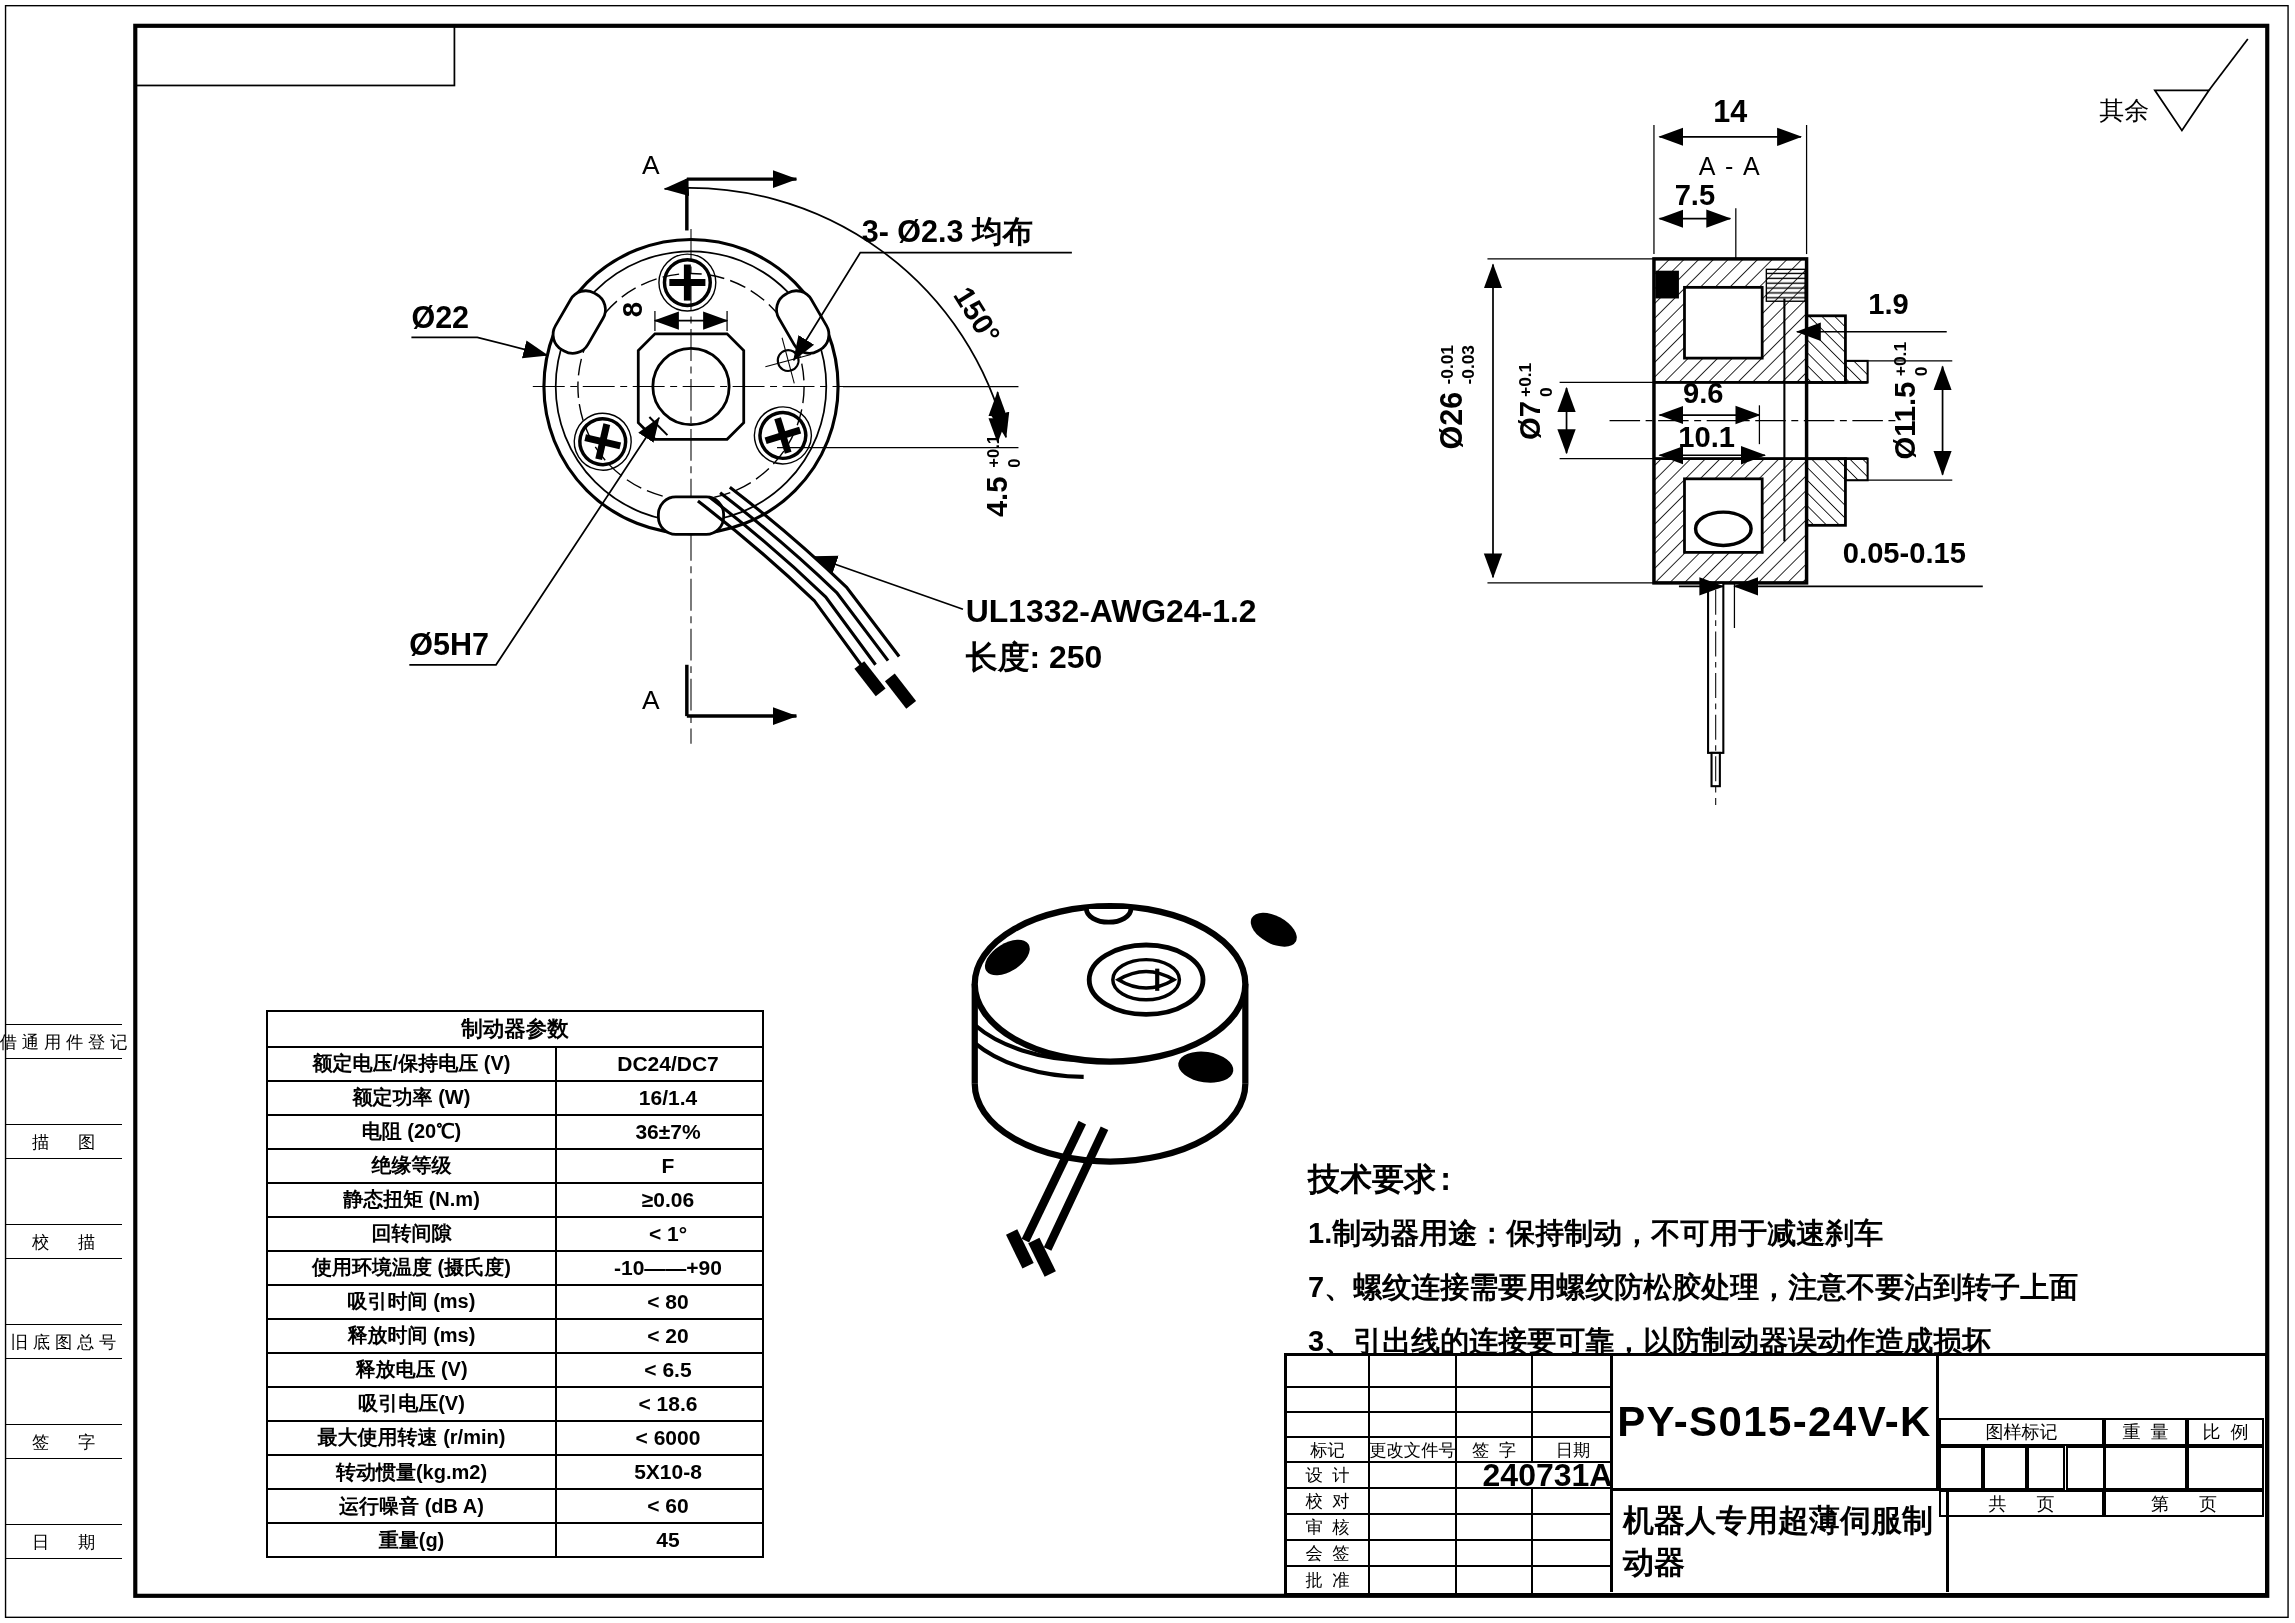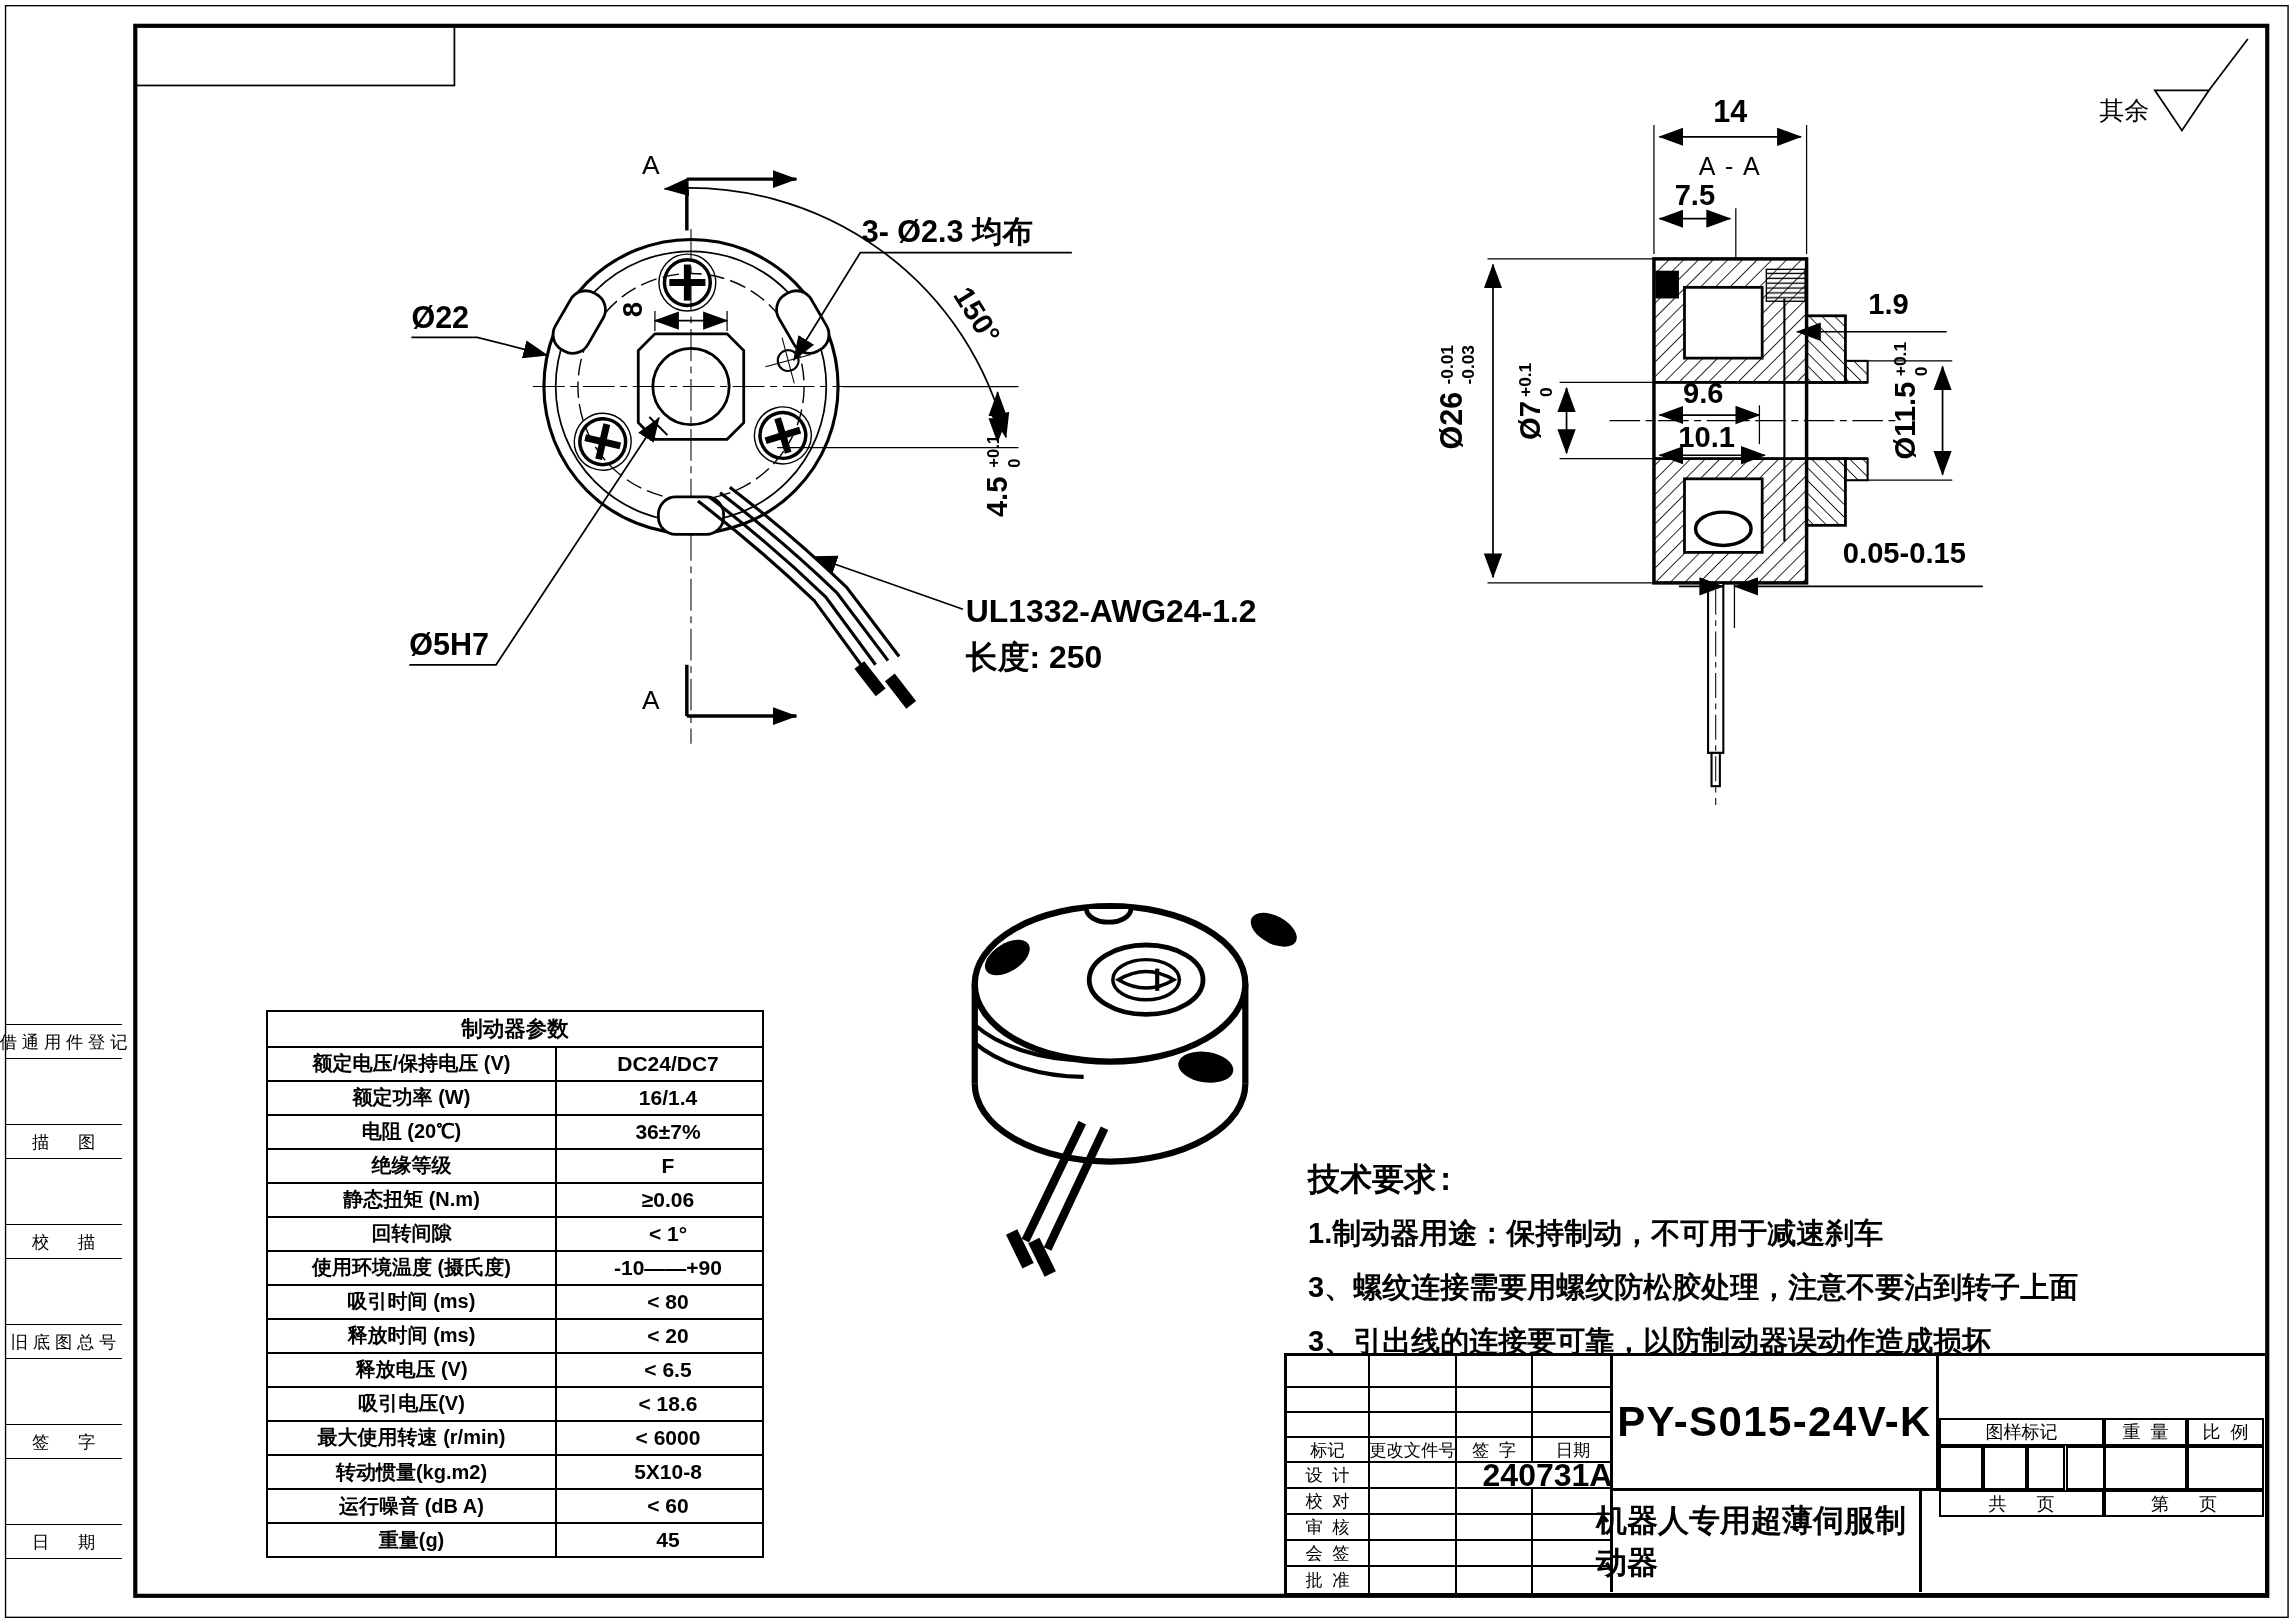--- a/index.html
+++ b/index.html
@@ -39,21 +39,21 @@
   .rc{border-right:2.8px solid #000;border-bottom:2.8px solid #000;display:flex;
       align-items:center;justify-content:center;font-size:17.3px;white-space:pre;}
   .rc.lastc{border-right:none;}
   .rc.lastr{border-bottom:none;}
   .rc.code{grid-column:3/5;font-size:32px;font-weight:700;padding-left:25px;}
   .cell{position:absolute;box-sizing:border-box;border:2.8px solid #000;display:flex;
         align-items:center;justify-content:center;font-size:18px;white-space:pre;}
   .partno{left:326px;top:0;width:326px;height:135px;border-right:3.5px solid #000;
           border-bottom:3.5px solid #000;display:flex;align-items:center;justify-content:center;
           font-size:42px;font-weight:700;letter-spacing:1.4px;}
-  .pname{left:309px;top:135px;width:326px;height:101px;border-right:3.5px solid #000;
+  .pname{left:336px;top:135px;width:326px;height:101px;border-right:3.5px solid #000;
          display:flex;align-items:center;justify-content:center;font-size:31px;font-weight:700;}
 </style>
 </head>
 <body>
 
 <div class="page">
 
 <svg width="2295" height="1623" viewBox="0 0 3308 2339">
   <defs>
     <marker id="ar" viewBox="0 0 12 12" refX="11.5" refY="6" markerWidth="36" markerHeight="36" markerUnits="userSpaceOnUse" orient="auto-start-reverse">
@@ -370,21 +370,21 @@
       </div>
     <div class="pt-row">
         <div class="pt-l">重量(g)</div>
         <div class="pt-v">45</div>
       </div>
   </div>
 
   <div class="ov techreq">
     <div class="tr-title">技术要求:</div>
     <div class="tr-line">1.制动器用途：保持制动，不可用于减速刹车</div>
-    <div class="tr-line">3、螺纹连接需要用螺纹防松胶处理，注意不要沾到转子上面</div>
+    <div class="tr-line">7、螺纹连接需要用螺纹防松胶处理，注意不要沾到转子上面</div>
     <div class="tr-line">3、引出线的连接要可靠，以防制动器误动作造成损坏</div>
   </div>
 
   <div class="ov tblock">
     <div class="abs revtable">
       <div class="rc"></div>
         <div class="rc"></div>
         <div class="rc"></div>
         <div class="rc lastc"></div>
       <div class="rc"></div>

